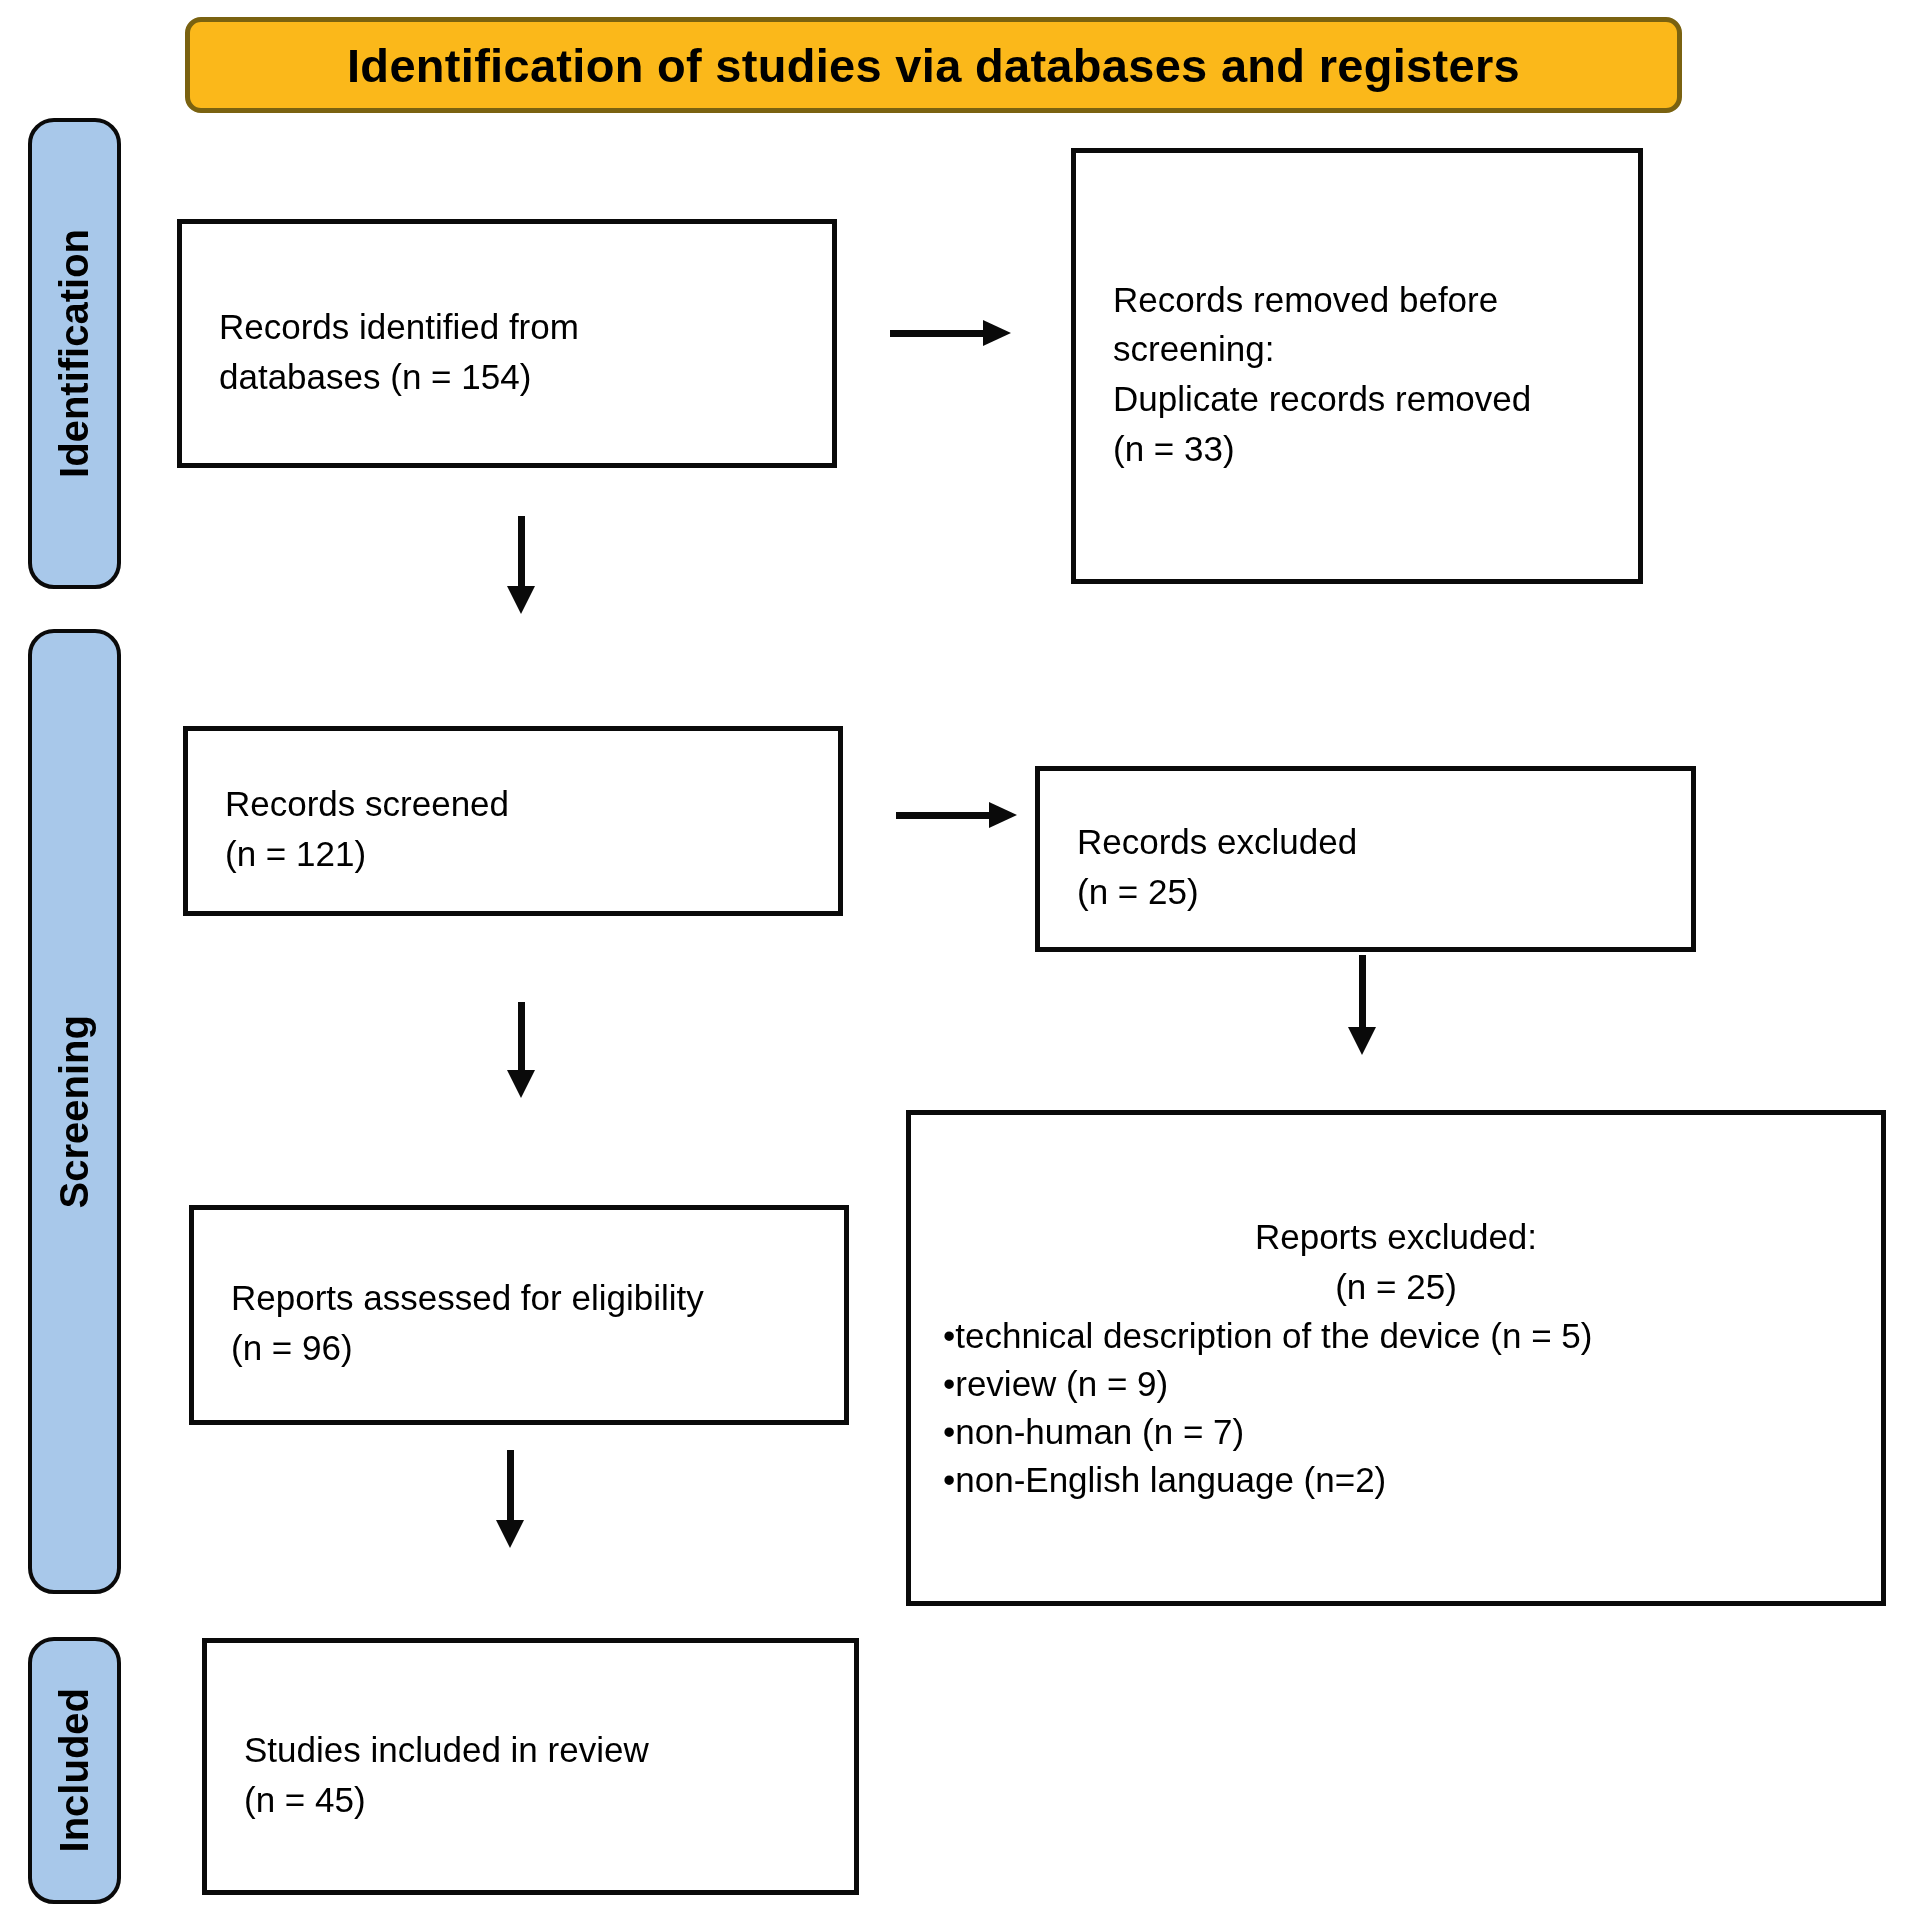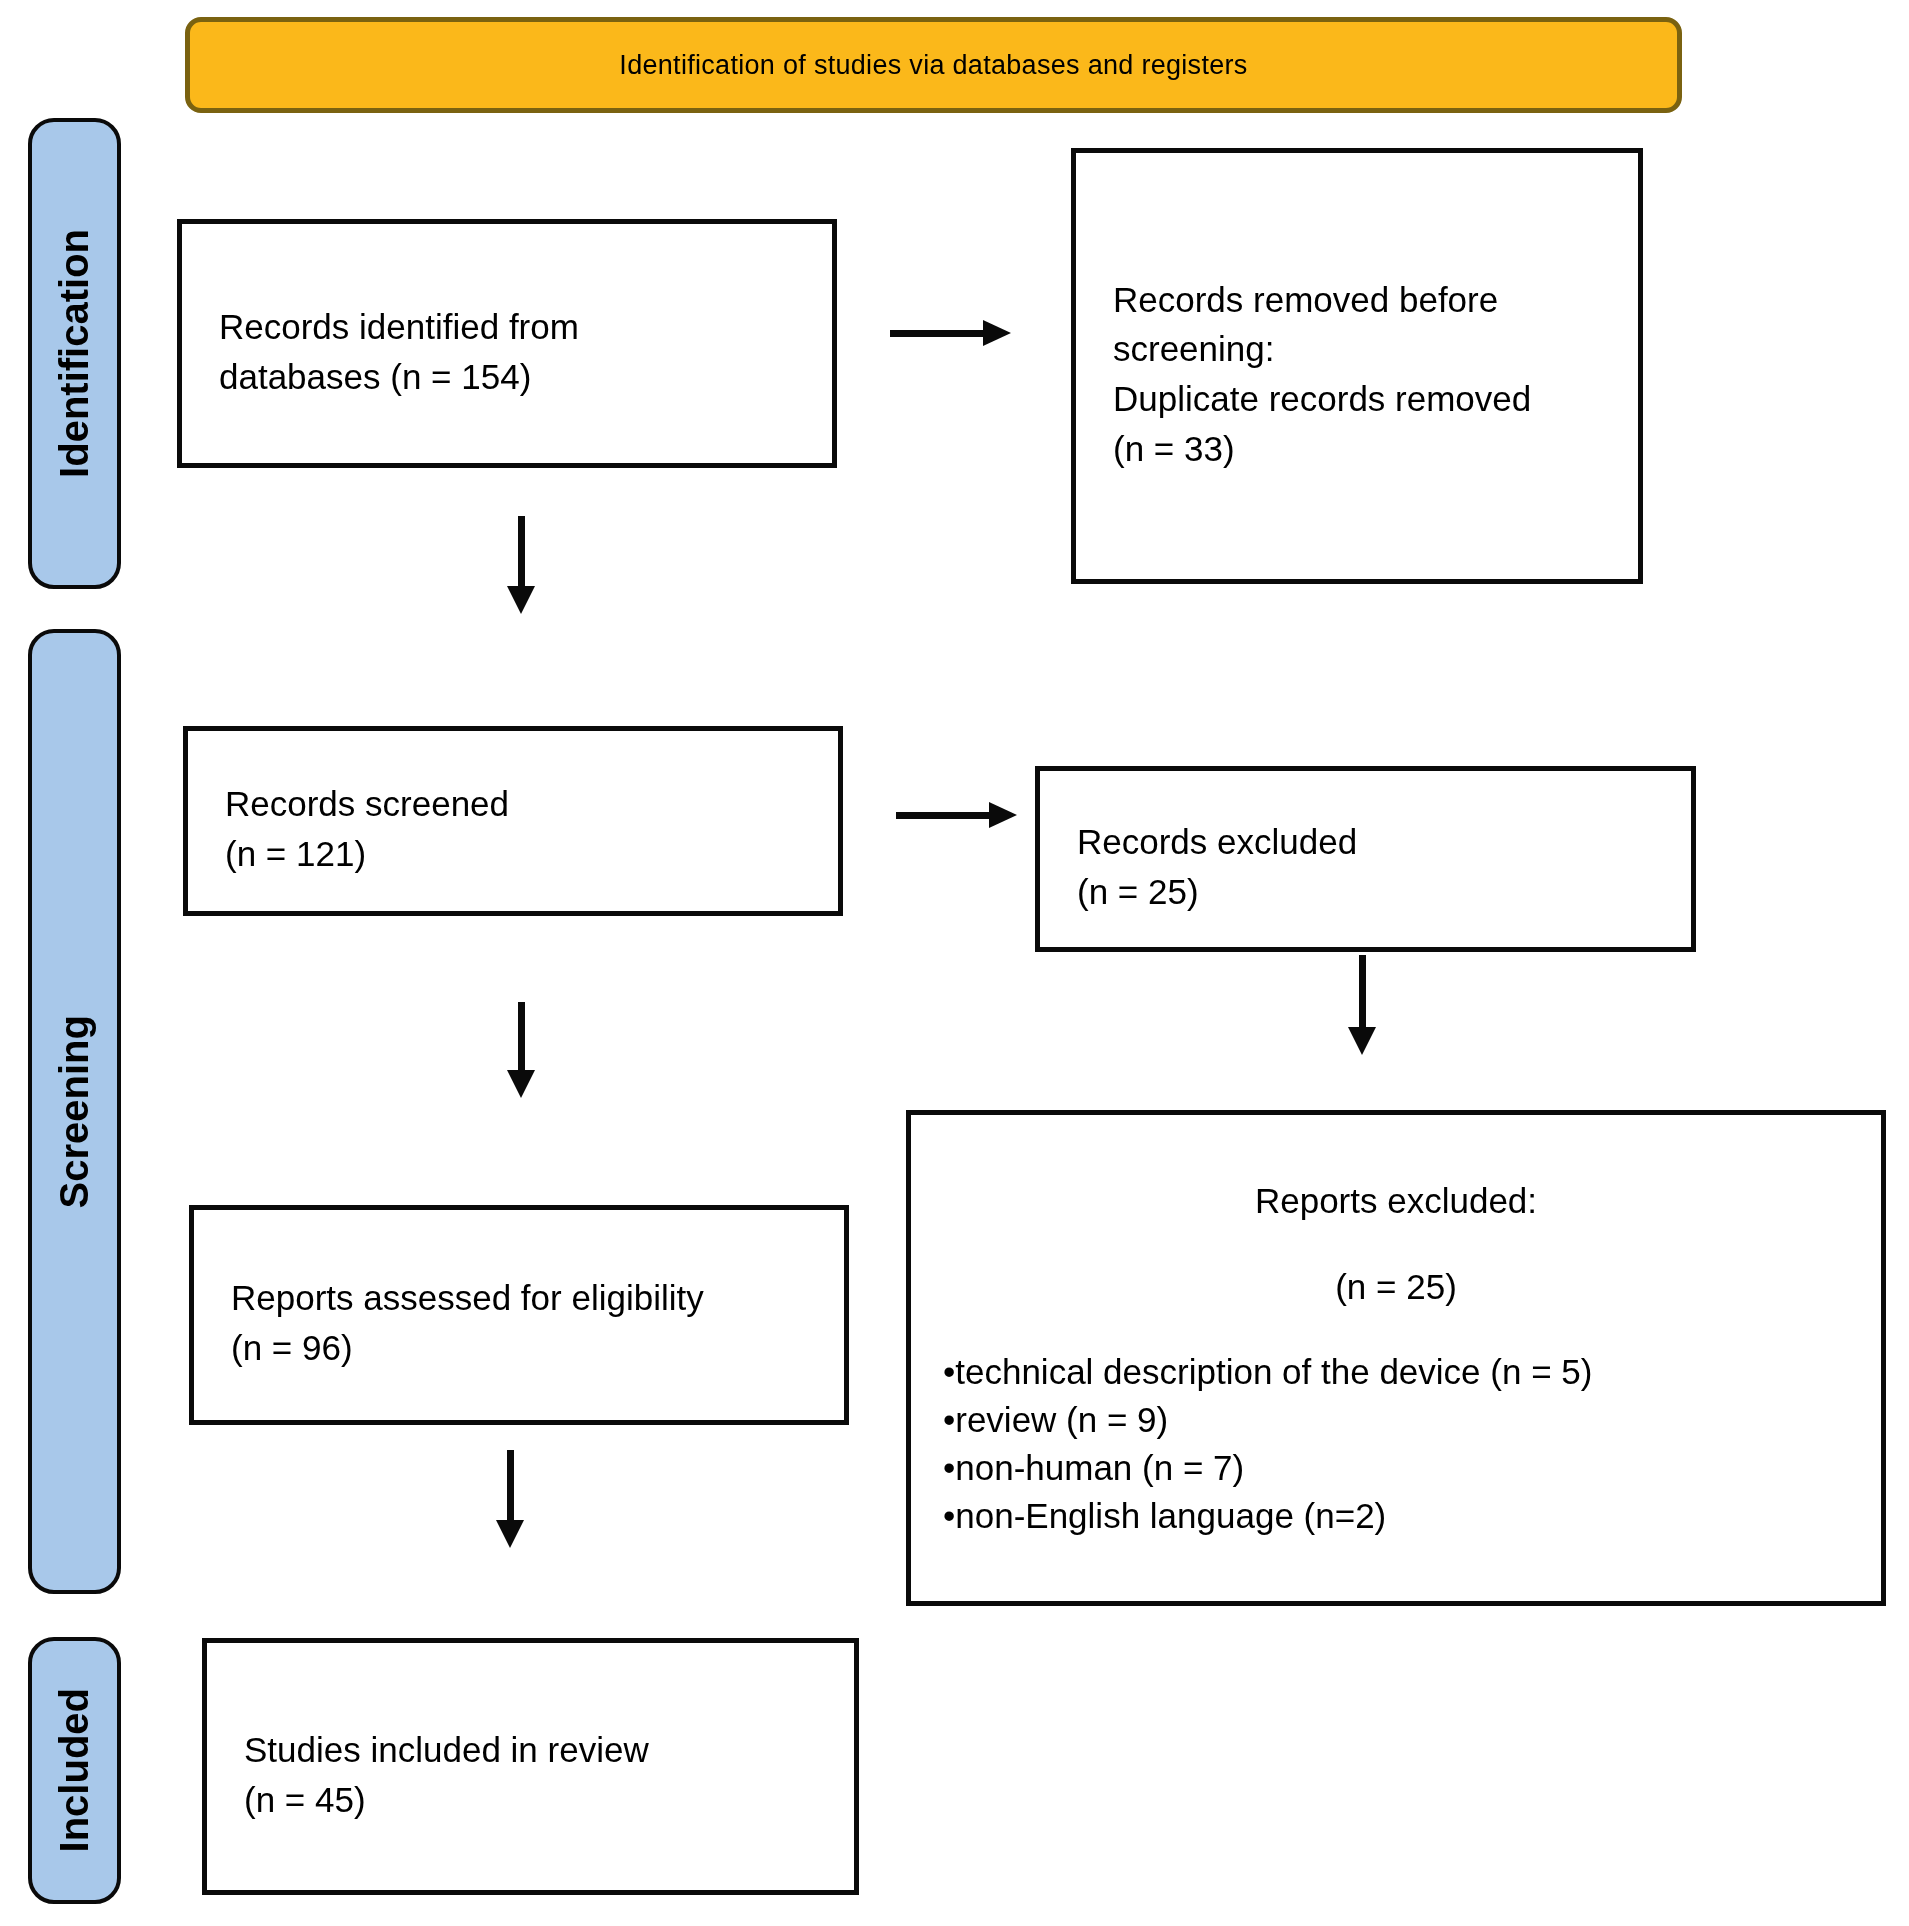--- a/index.html
+++ b/index.html
@@ -29,21 +29,21 @@
   
   .banner{
     position:absolute;
     left:185px; top:17px; width:1497px; height:96px;
     background:var(--banner-bg);
     border:5.5px solid var(--banner-border);
     border-radius:16px;
     display:flex; align-items:center; justify-content:center;
   }
   .banner span{
-    font-size:27px; font-weight:normal; letter-spacing:0.3px;
+    font-size:47px; font-weight:bold; letter-spacing:0.3px;
   }
 
   
   .stage{
     position:absolute;
     left:28px; width:93px;
     background:var(--stage-bg);
     border:4.9px solid var(--stage-border);
     border-radius:26px;
     display:flex; align-items:center; justify-content:center;
@@ -74,21 +74,20 @@
   #box-records-identified{left:177px; top:219px; width:660px; height:249px;}
   #box-records-removed{left:1071px; top:148px; width:572px; height:436px;}
   #box-records-screened{left:183px; top:726px; width:660px; height:190px;}
   #box-records-excluded{left:1035px; top:766px; width:661px; height:186px;}
   #box-reports-assessed{left:189px; top:1205px; width:660px; height:220px;}
   #box-studies-included{left:202px; top:1638px; width:657px; height:257px;}
 
   #box-reports-excluded{
     left:906px; top:1110px; width:980px; height:496px;
     justify-content:center;
-    gap:36px;
   }
   #box-reports-excluded .center-text{
     font-size:35px; line-height:1.42; text-align:center;
     padding:0 18.3px;
   }
   #box-reports-excluded .bullets{
     padding-left:32px; padding-right:1px;
   }
   #box-reports-excluded .bullet-item{
     font-size:35px; line-height:1.37;

